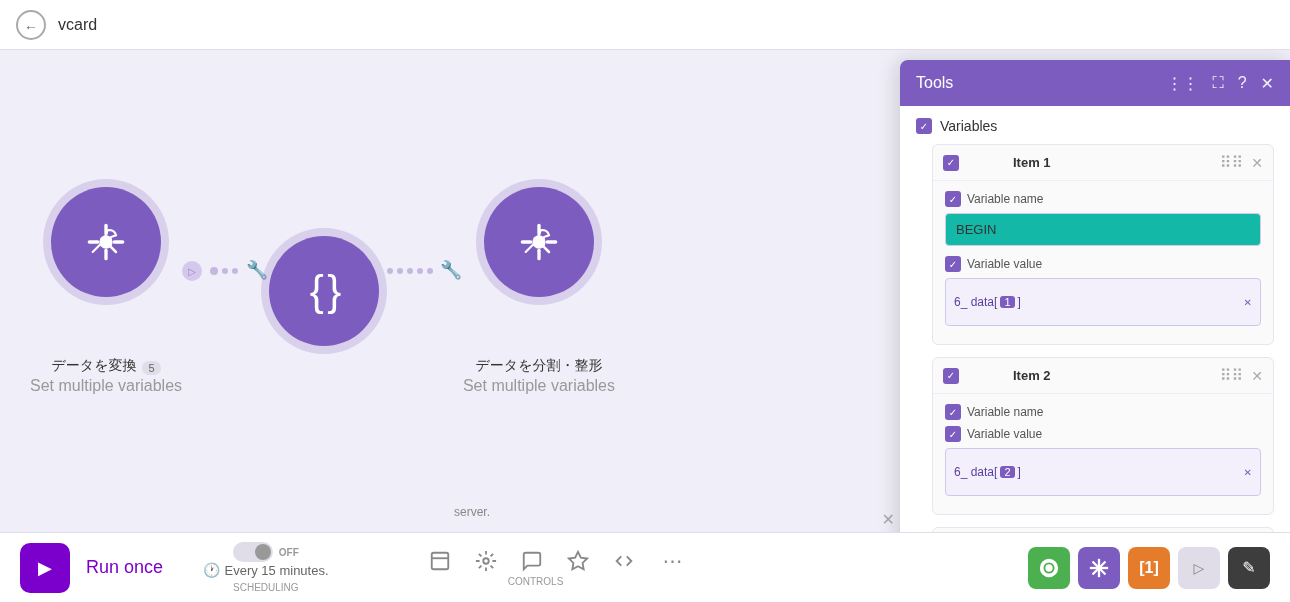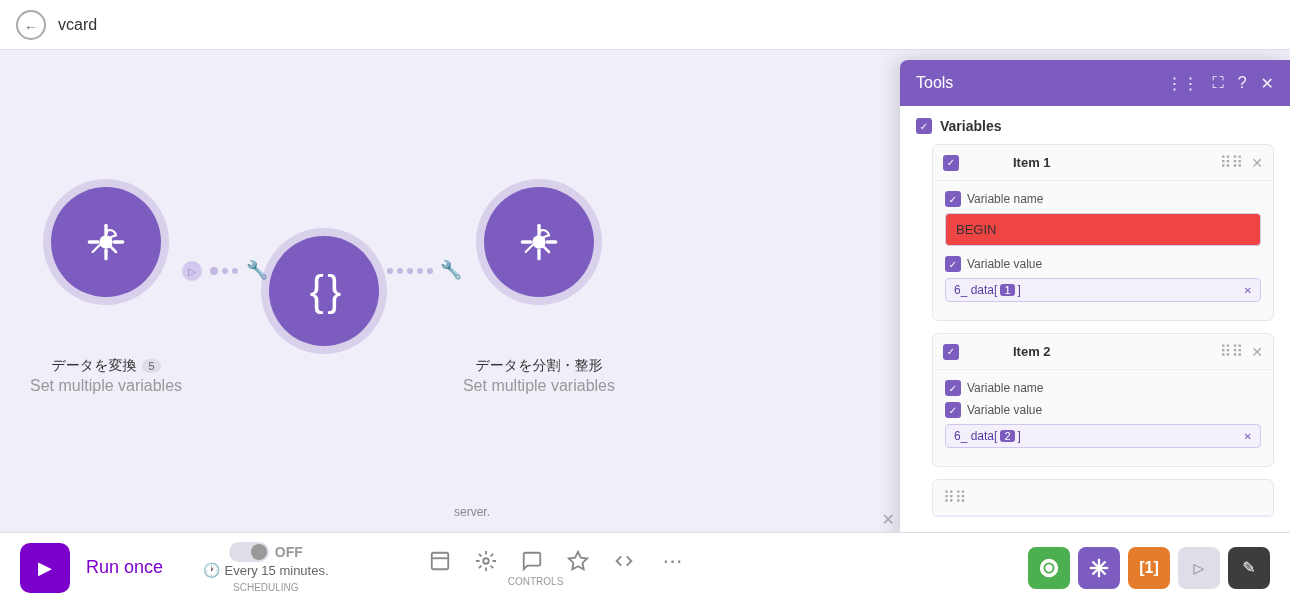--- a/index.html
+++ b/index.html
@@ -82,21 +82,21 @@
 
     .node-label {
       margin-top: 12px;
       text-align: center;
     }
 
     .node-label .title {
       font-size: 14px;
       color: #333;
       display: flex;
-      align-items: center;
+      align-items: flex-end;
       gap: 6px;
       justify-content: center;
       margin-top: 48px;
     }
 
     .node-label .badge {
       background: #e0dce8;
       color: #666;
       font-size: 11px;
       padding: 1px 6px;
@@ -210,21 +210,21 @@
 
     .toggle-knob {
       width: 16px; height: 16px;
       background: #999;
       border-radius: 50%;
       position: absolute;
       right: 2px; top: 2px;
     }
 
     .toggle-off {
-      font-size: 14px;
+      font-size: 10px;
       color: #999;
       font-weight: bold;
     }
 
     .schedule-info {
       display: flex;
       align-items: center;
       gap: 4px;
       font-size: 13px;
       color: #666;
@@ -338,21 +338,21 @@
       background: #7c5cbf;
       border-radius: 3px;
       display: flex; align-items: center; justify-content: center;
       color: white;
       font-size: 10px;
       flex-shrink: 0;
     }
 
     .section-label {
       font-size: 14px;
-      font-weight: 700;
+      font-weight: 400;
       color: #333;
     }
 
     
     .item-block {
       background: #fafafa;
       border: 1px solid #e8e4f0;
       border-radius: 6px;
       margin-bottom: 12px;
       margin-left: 16px;
@@ -400,31 +400,31 @@
       font-weight: 500;
     }
 
     .field-input {
       width: 100%;
       border: 1px solid #d0cce8;
       border-radius: 4px;
       padding: 8px 10px;
       font-size: 13px;
       color: #333;
-      background: #ef4444;
+      background: #14b8a6;
       margin-bottom: 10px;
     }
 
     .value-tag {
       display: inline-flex;
       align-items: center;
       background: #f3f0fc;
       border: 1px solid #d0c8ec;
       border-radius: 4px;
-      padding: 4px 8px;
+      padding: 16px 8px;
       font-size: 12px;
       color: #5a3ea0;
       gap: 3px;
       width: 100%;
       margin-bottom: 8px;
     }
 
     .value-tag .tag-num {
       background: #7c5cbf;
       color: white;

